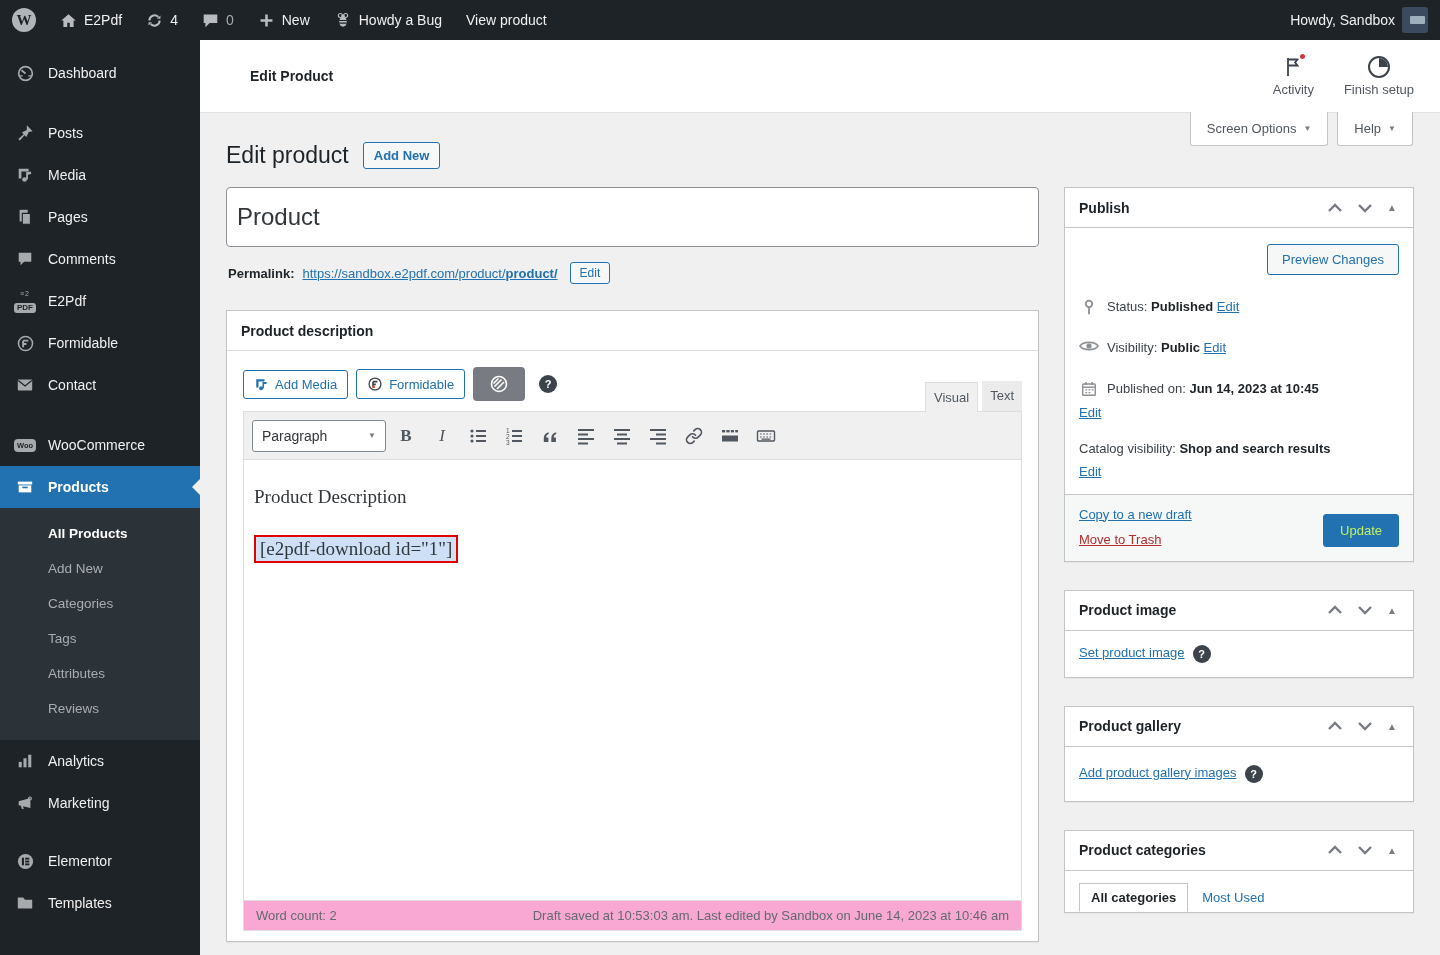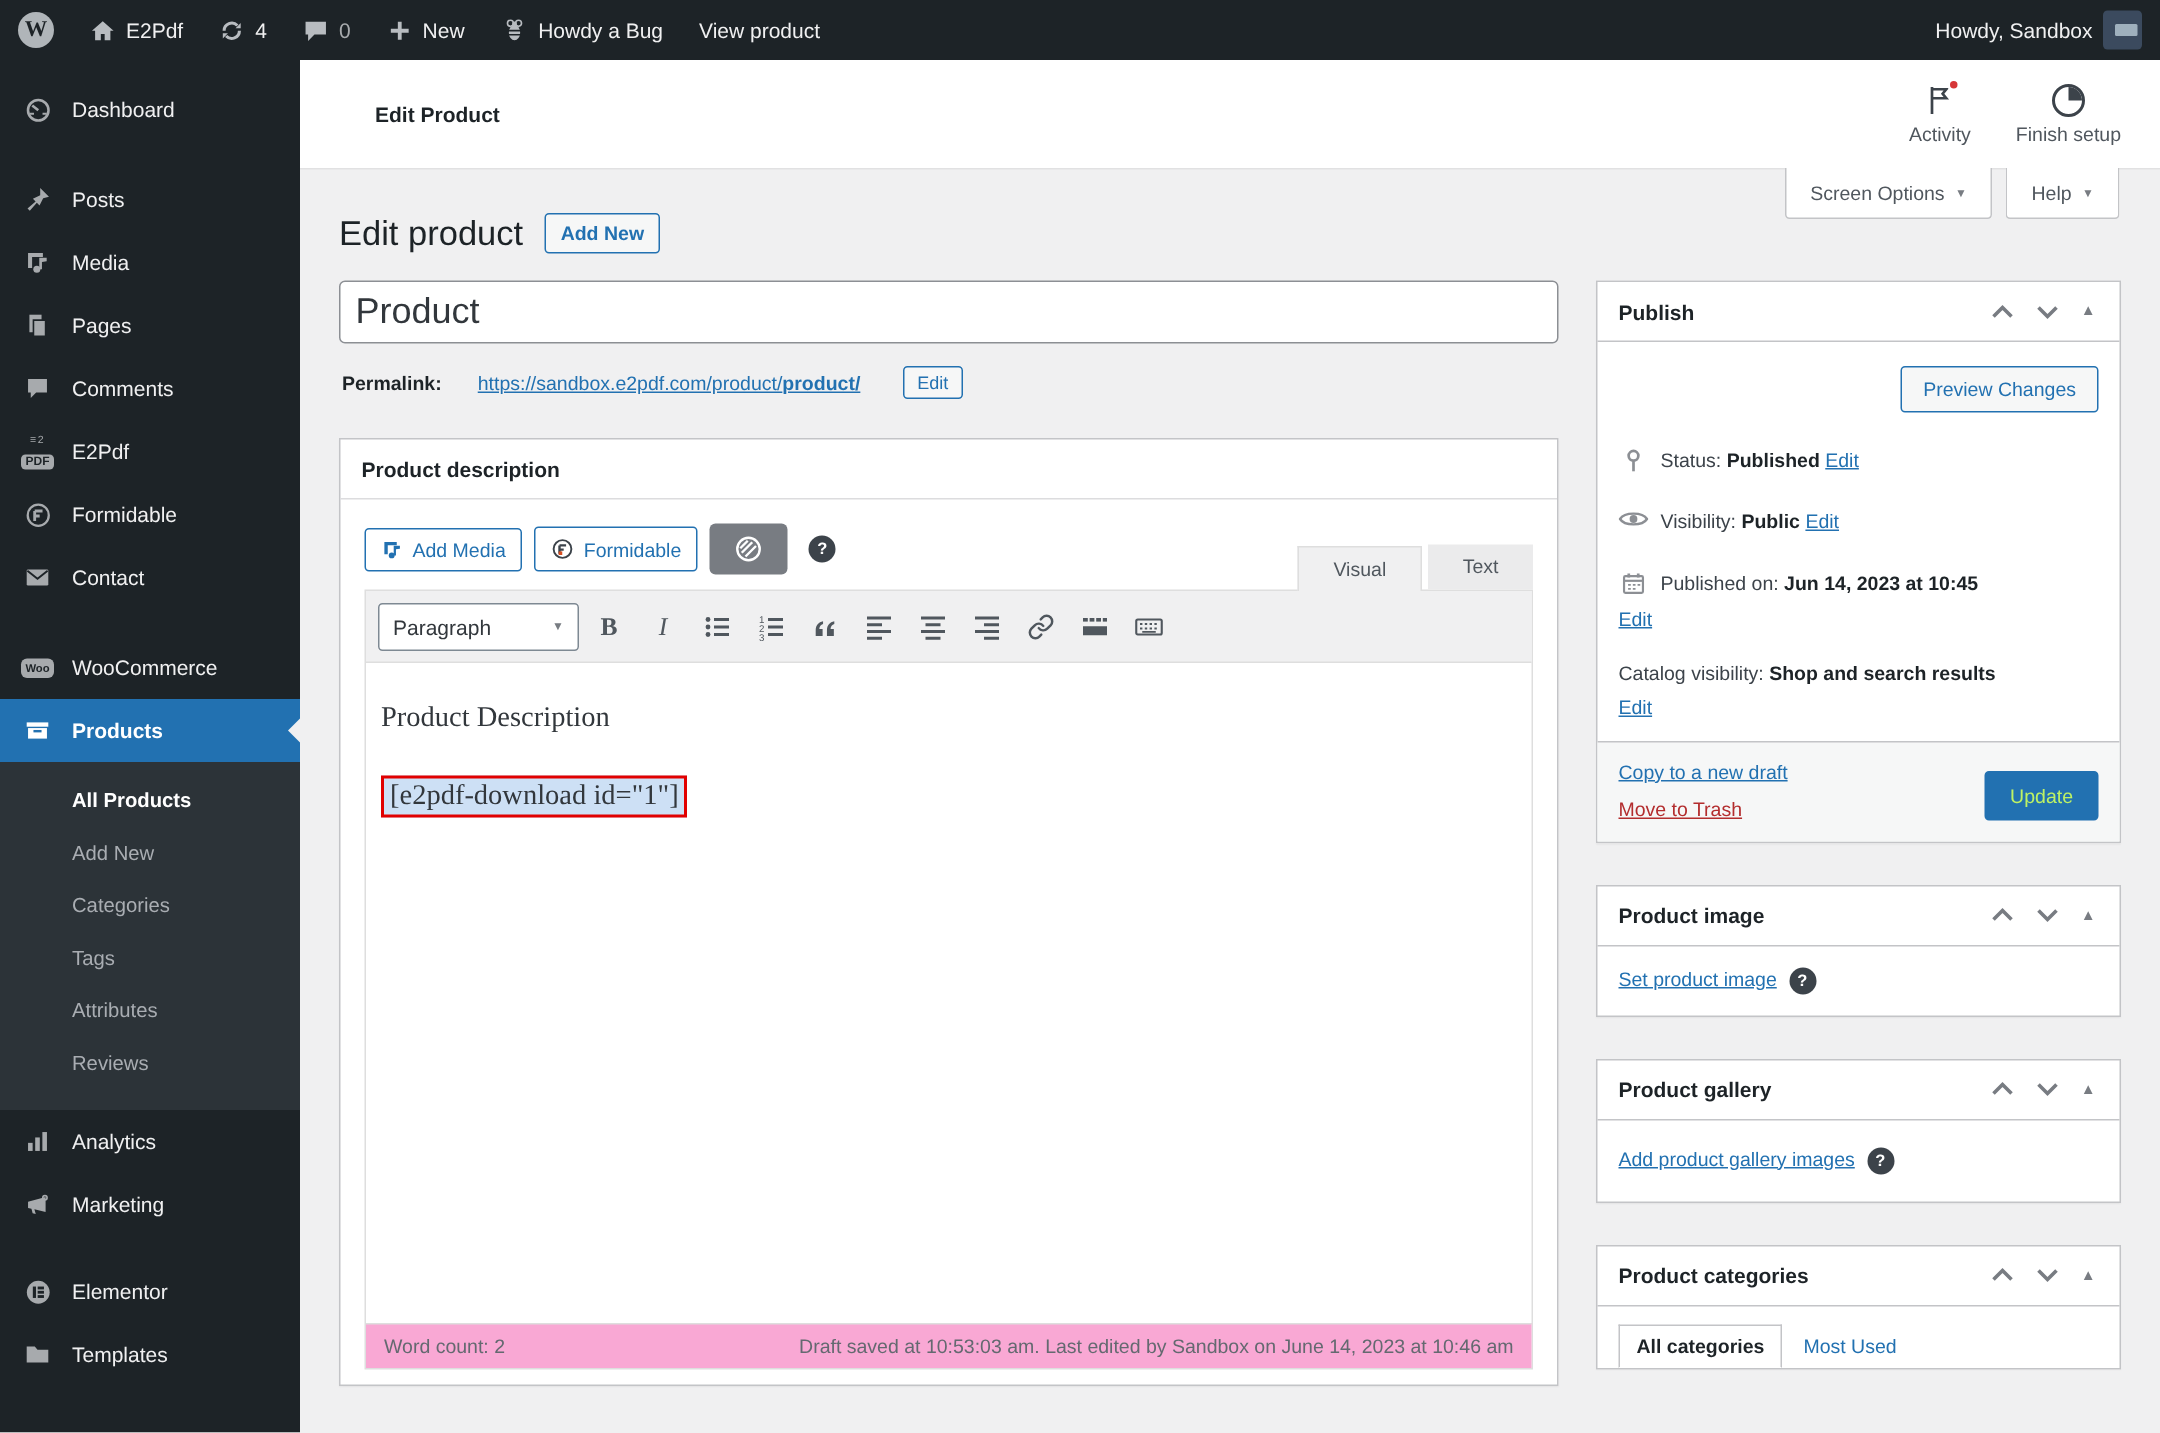--- a/index.html
+++ b/index.html
@@ -85,25 +85,25 @@
   .page-title-action {
     background:#f6f7f7; border:1px solid #2271b1; color:#2271b1; font-weight:bold;
     font-size:13px; padding:5px 10px; border-radius:3px; cursor:pointer;
   }
 
   .columns { display:flex; gap:25px; align-items:flex-start; }
   .col-left { width:813px; }
   .col-right { width:350px; }
 
   #title-input {
-    width:100%; height:42px; border:1px solid #8c8f94; border-radius:4px;
+    width:100%; height:60px; border:1px solid #8c8f94; border-radius:4px;
     padding:0 10px; font-size:24px; color:#32373c; background:#fff;
     font-family:"Liberation Sans", sans-serif; outline:none;
   }
-  .permalink-row { margin:15px 0 0 2px; display:flex; align-items:center; gap:24px; font-size:13px; }
+  .permalink-row { margin:15px 0 0 2px; display:flex; align-items:center; gap:8px; font-size:13px; }
   .permalink-row b { color:#1d2327; }
   .permalink-row .slug-bold { font-weight:bold; }
   .button-small {
     background:#f6f7f7; border:1px solid #2271b1; color:#2271b1;
     padding:3px 9px; border-radius:3px; font-size:12px; cursor:pointer; margin-left:4px;
   }
 
   
   .postbox { background:#fff; border:1px solid #c3c4c7; box-shadow:0 1px 1px rgba(0,0,0,.04); margin-bottom:28px; }
   .postbox-header {
@@ -120,21 +120,21 @@
   .editor-pad { padding:16px 16px 10px 16px; }
   .editor-tools { display:flex; align-items:flex-end; justify-content:space-between; }
   .media-buttons { display:flex; align-items:center; gap:8px; padding-bottom:10px; }
   .qt-button {
     display:flex; align-items:center; gap:6px; background:#fff; border:1px solid #2271b1;
     color:#2271b1; border-radius:3px; padding:6px 10px; font-size:13px; cursor:pointer;
   }
   .e2pdf-gray-btn { background:#787c82; border:none; border-radius:4px; width:52px; height:34px; display:flex; align-items:center; justify-content:center; cursor:pointer; }
   .help-dot { width:18px; height:18px; border-radius:50%; background:#3c434a; color:#fff; font-size:11px; font-weight:bold; display:flex; align-items:center; justify-content:center; margin-left:6px; cursor:pointer; }
   .editor-tabs { display:flex; }
-  .editor-tab { padding:7px 23px; font-size:13px; color:#50575e; cursor:pointer; margin-left:4px; }
+  .editor-tab { padding:7px 8px; font-size:13px; color:#50575e; cursor:pointer; margin-left:4px; }
   .editor-tab.active { background:#f0f0f1; border:1px solid #dedede; border-bottom:none; position:relative; top:1px; }
   .editor-tab.inactive { background:#ebebec; }
 
   .editor-container { border:1px solid #dedede; background:#fff; }
   .mce-toolbar { background:#f0f0f1; border-bottom:1px solid #dedede; display:flex; align-items:center; gap:4px; padding:7px 8px; height:48px; }
   .para-select {
     background:#fff; border:1px solid #7e8993; border-radius:3px; height:32px; width:134px;
     display:flex; align-items:center; justify-content:space-between; padding:0 9px; color:#32373c; font-size:14px; cursor:pointer;
   }
   .tb-btn { width:32px; height:32px; display:flex; align-items:center; justify-content:center; border-radius:2px; cursor:pointer; color:#50575e; }

